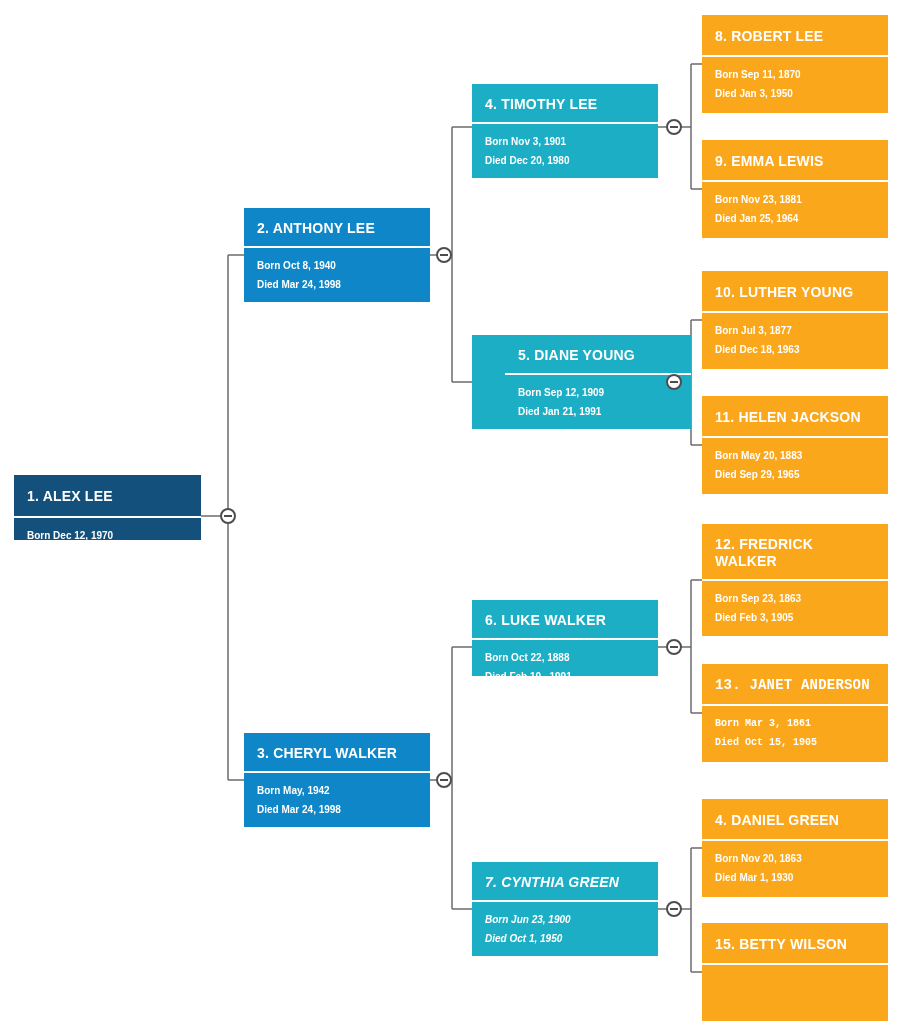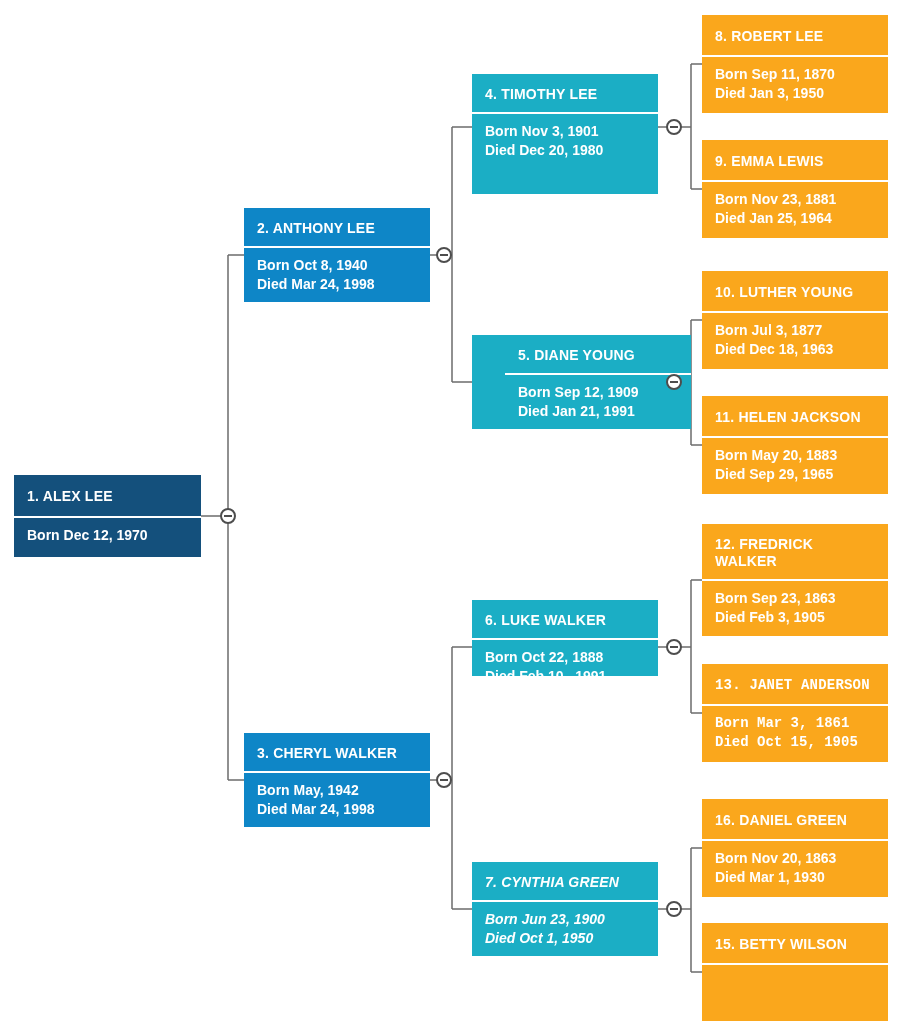--- a/index.html
+++ b/index.html
@@ -7,35 +7,35 @@
     position:relative;width:900px;height:1030px;background:#ffffff;
     font-family:"Liberation Sans","DejaVu Sans",sans-serif;overflow:hidden;
   }
   #wires{position:absolute;left:0;top:0;width:900px;height:1030px;}
   .node{position:absolute;width:186px;color:#fff;overflow:hidden;}
   .node .title{
     display:flex;align-items:center;height:36px;padding:2px 13px 0 13px;
     font-size:14px;line-height:17px;font-weight:bold;letter-spacing:.2px;
   }
   .node .divider{height:2px;background:#ffffff;}
-  .node .body{padding:8px 13px 0 13px;font-size:14px;line-height:19px;font-weight:bold;}
+  .node .body{padding:8px 13px 0 13px;font-size:10px;line-height:19px;font-weight:bold;}
   .navy{background:#14507C;}
   .blue{background:#0E86C7;}
   .teal{background:#1BAEC5;}
   .orange{background:#FAA71C;}
 
   .col2{left:244px;}
   .col3{left:472px;}
   .col4{left:702px;}
 
-  #p1{left:14px;top:475px;width:187px;height:82px;}
+  #p1{left:14px;top:475px;width:187px;height:65px;}
   #p1 .title{height:39px;}
   #p2{top:208px;height:94px;}
   #p3{top:733px;height:94px;}
-  #p4{top:74px;height:120px;}
+  #p4{top:84px;height:94px;}
   #p5{top:335px;height:94px;padding-left:33px;}
   #p6{top:600px;height:76px;}
   #p7{top:862px;height:94px;font-style:italic;}
   .col4.node{height:98px;}
   .col4 .title{height:38px;}
   #p8{top:15px;}
   #p9{top:140px;}
   #p10{top:271px;}
   #p11{top:396px;}
   #p12{top:524px;height:112px;}
@@ -200,21 +200,21 @@
   </div>
   <div class="node orange col4" id="p13">
     <div class="title">13. JANET ANDERSON</div>
     <div class="divider"></div>
     <div class="body">
       <div>Born Mar 3, 1861</div>
       <div>Died Oct 15, 1905</div>
     </div>
   </div>
   <div class="node orange col4" id="p14">
-    <div class="title">16. DANIEL GREEN</div>
+    <div class="title">4. DANIEL GREEN</div>
     <div class="divider"></div>
     <div class="body">
       <div>Born Nov 20, 1863</div>
       <div>Died Mar 1, 1930</div>
     </div>
   </div>
   <div class="node orange col4" id="p15">
     <div class="title">15. BETTY WILSON</div>
     <div class="divider"></div>
   </div>

